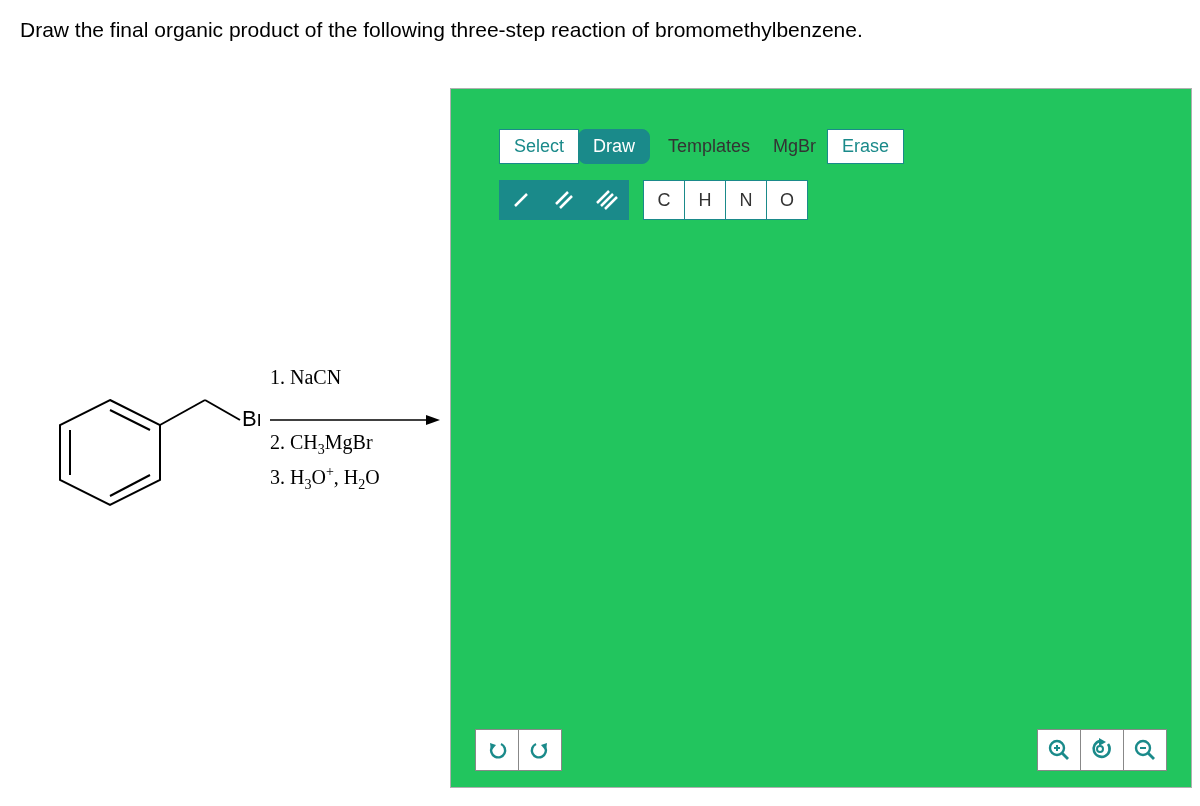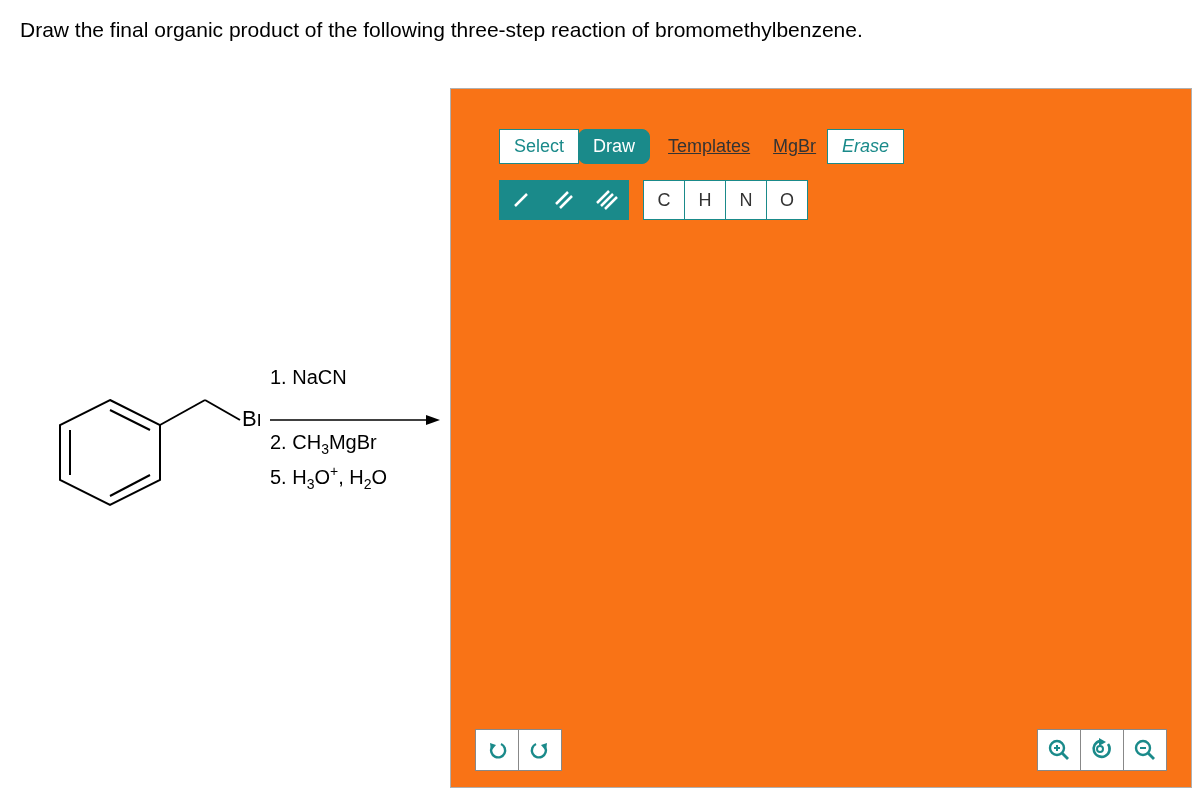--- a/index.html
+++ b/index.html
@@ -28,42 +28,42 @@
   }
   .structure-svg {
     width: 210px;
     height: 160px;
   }
   .reagents {
     position: absolute;
     left: 270px;
     top: 360px;
     font-size: 20px;
-    font-family: Liberation Sans, sans-serif;
+    font-family: Liberation Serif, serif;
   }
   .reagent-line {
     margin: 6px 0;
     white-space: nowrap;
   }
   .arrow {
     position: absolute;
     left: 270px;
     top: 412px;
   }
   .sub { font-size: 14px; vertical-align: sub; }
   .sup { font-size: 14px; vertical-align: super; }
 
   .editor-box {
     position: absolute;
     left: 450px;
     top: 88px;
     width: 742px;
     height: 700px;
     border: 1px solid #b0b0b0;
-    background: #f97316;
+    background: #22c55e;
   }
   .toolbar-top {
     display: flex;
     align-items: center;
     padding: 40px 20px 10px 48px;
     gap: 0;
   }
   .tb-btn {
     border: 1px solid #1a8a8a;
     color: #1a8a8a;
@@ -77,27 +77,25 @@
     background: #1a8a8a;
     color: #fff;
     border-radius: 8px;
   }
   .tb-btn.plain {
     border: none;
     background: transparent;
     color: #333;
     padding: 6px 12px;
     cursor: pointer;
-    text-decoration: underline;
   }
   .tb-btn + .tb-btn { margin-left: -1px; }
   .erase-btn {
     margin-left: auto;
     margin-right: 40px;
-    font-style: italic;
   }
   .toolbar-second {
     display: flex;
     align-items: center;
     padding: 6px 20px 14px 48px;
     gap: 14px;
   }
   .bond-group, .elem-group {
     display: flex;
   }
@@ -189,21 +187,21 @@
   <polygon points="170,8 156,3 156,13" fill="#000"></polygon>
 </svg>
 
 <div class="reagents">
   <div class="reagent-line">1. NaCN</div>
   <div style="height:30px"></div>
   <div class="reagent-line">
     <span>2. CH</span><span class="sub">3</span><span>MgBr</span>
   </div>
   <div class="reagent-line">
-    <span>5. H</span><span class="sub">3</span><span>O</span><span class="sup">+</span><span>, H</span><span class="sub">2</span><span>O</span>
+    <span>3. H</span><span class="sub">3</span><span>O</span><span class="sup">+</span><span>, H</span><span class="sub">2</span><span>O</span>
   </div>
 </div>
 
 <div class="editor-box">
   <div class="toolbar-top">
     <button class="tb-btn">Select</button>
     <button class="tb-btn active">Draw</button>
     <button class="tb-btn plain" style="margin-left:6px">Templates</button>
     <button class="tb-btn plain">MgBr</button>
     <button class="tb-btn erase-btn">Erase</button>

